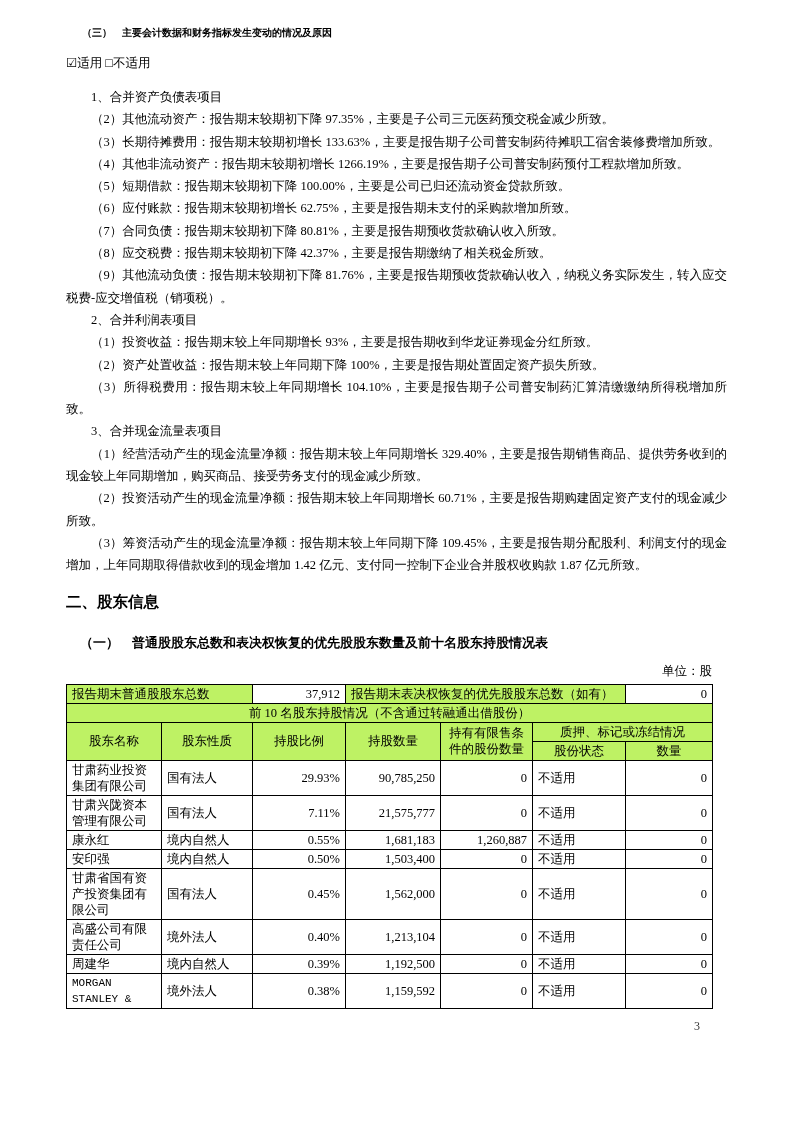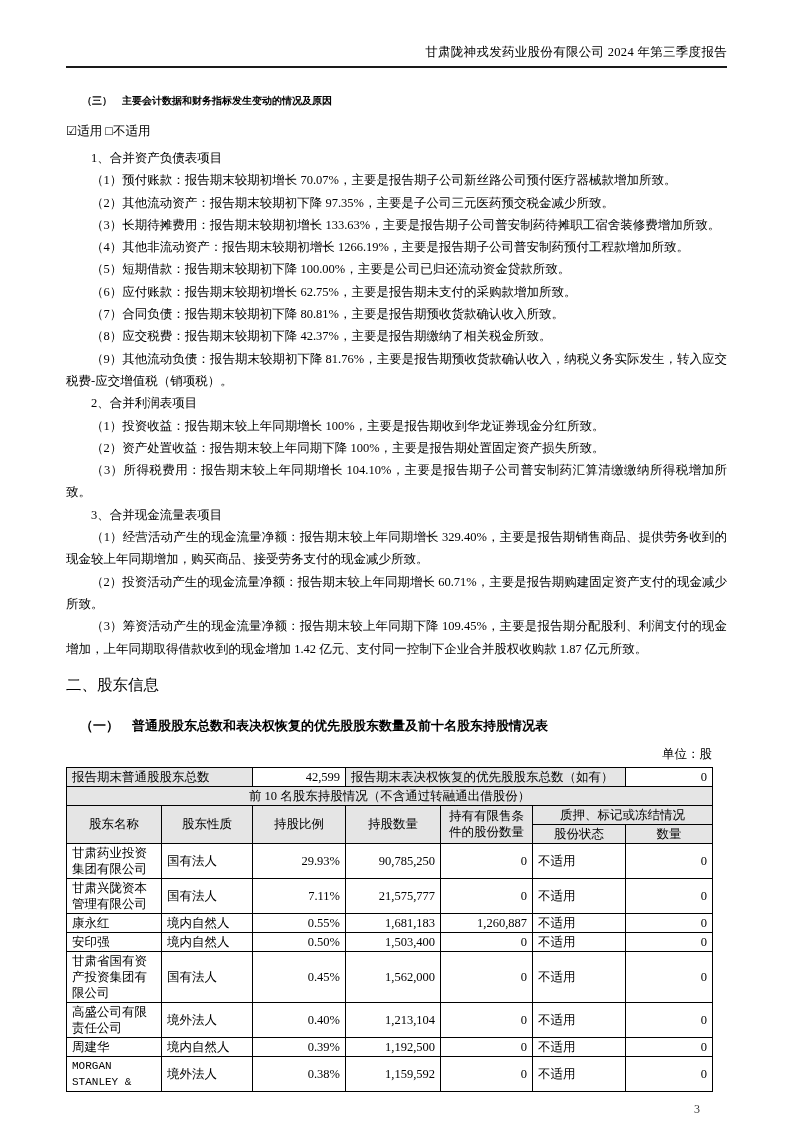--- a/index.html
+++ b/index.html
@@ -29,33 +29,33 @@
     margin-top:26px;
     padding-left:16px;
     font-size:10px;
     font-weight:bold;
     font-family:Liberation Mono, monospace;
   }
   .applicability {
     margin-top:15px;
     font-size:12.5px;
   }
-  .paras { margin-top:7px; }
+  .paras { margin-top:14px; }
   .body-para {
     font-size:12.5px;
     line-height:22.3px;
     text-indent:2em;
     text-align:justify;
     word-break:break-all;
   }
 
   .h2-heading {
     margin-top:15px;
     font-size:15.5px;
-    font-weight:normal;
+    font-weight:bold;
   }
   .h3-heading {
     margin-top:21px;
     padding-left:14px;
     font-size:13px;
     font-weight:bold;
   }
 
   .table-wrap { width:646px; margin-top:2px; }
   .unit-line {
@@ -72,21 +72,21 @@
     font-size:12.5px;
   }
   table.sh-table td, table.sh-table th {
     border:1px solid #000;
     padding:1px 5px;
     line-height:16px;
     font-weight:normal;
     vertical-align:middle;
     overflow:hidden;
   }
-  .shade { background:#e5e5e5; }
+  .shade { background:#bef264; }
   .al-l { text-align:left; }
   .al-r { text-align:right; }
   .al-c { text-align:center; }
   td.caption-row { padding:2px 4px; line-height:15px; }
   th.hdr { line-height:16px; padding:2px 4px; }
   td.latin { font-size:11px; line-height:17px; font-family:"Liberation Mono","DejaVu Sans Mono",monospace; }
 
   .page-number {
     margin-top:10px;
     padding-right:12px;
@@ -94,44 +94,40 @@
     font-size:12px;
     color:#333;
   }
 </style>
 </head>
 <body>
 
 <div class="page">
   <div class="content">
 
-    <div class="page-header">
-      <span>甘肃陇神戎发药业股份有限公司 2024 年第三季度报告</span>
-    </div>
 
     <div class="sec-heading">（三）　主要会计数据和财务指标发生变动的情况及原因</div>
 
     <div class="applicability">
       <span>☑适用</span>
       <span>□不适用</span>
     </div>
 
     <div class="paras">
         <p class="body-para">1、合并资产负债表项目</p>
-        <p class="body-para">（1）预付账款：报告期末较期初增长 70.07%，主要是报告期子公司新丝路公司预付医疗器械款增加所致。</p>
         <p class="body-para">（2）其他流动资产：报告期末较期初下降 97.35%，主要是子公司三元医药预交税金减少所致。</p>
         <p class="body-para">（3）长期待摊费用：报告期末较期初增长 133.63%，主要是报告期子公司普安制药待摊职工宿舍装修费增加所致。</p>
         <p class="body-para">（4）其他非流动资产：报告期末较期初增长 1266.19%，主要是报告期子公司普安制药预付工程款增加所致。</p>
         <p class="body-para">（5）短期借款：报告期末较期初下降 100.00%，主要是公司已归还流动资金贷款所致。</p>
         <p class="body-para">（6）应付账款：报告期末较期初增长 62.75%，主要是报告期未支付的采购款增加所致。</p>
         <p class="body-para">（7）合同负债：报告期末较期初下降 80.81%，主要是报告期预收货款确认收入所致。</p>
         <p class="body-para">（8）应交税费：报告期末较期初下降 42.37%，主要是报告期缴纳了相关税金所致。</p>
         <p class="body-para">（9）其他流动负债：报告期末较期初下降 81.76%，主要是报告期预收货款确认收入，纳税义务实际发生，转入应交税费-应交增值税（销项税）。</p>
         <p class="body-para">2、合并利润表项目</p>
-        <p class="body-para">（1）投资收益：报告期末较上年同期增长 100%，主要是报告期收到华龙证券现金分红所致。</p>
+        <p class="body-para">（1）投资收益：报告期末较上年同期增长 93%，主要是报告期收到华龙证券现金分红所致。</p>
         <p class="body-para">（2）资产处置收益：报告期末较上年同期下降 100%，主要是报告期处置固定资产损失所致。</p>
         <p class="body-para">（3）所得税费用：报告期末较上年同期增长 104.10%，主要是报告期子公司普安制药汇算清缴缴纳所得税增加所致。</p>
         <p class="body-para">3、合并现金流量表项目</p>
         <p class="body-para">（1）经营活动产生的现金流量净额：报告期末较上年同期增长 329.40%，主要是报告期销售商品、提供劳务收到的现金较上年同期增加，购买商品、接受劳务支付的现金减少所致。</p>
         <p class="body-para">（2）投资活动产生的现金流量净额：报告期末较上年同期增长 60.71%，主要是报告期购建固定资产支付的现金减少所致。</p>
         <p class="body-para">（3）筹资活动产生的现金流量净额：报告期末较上年同期下降 109.45%，主要是报告期分配股利、利润支付的现金增加，上年同期取得借款收到的现金增加 1.42 亿元、支付同一控制下企业合并股权收购款 1.87 亿元所致。</p>
       </div>
 
     <div class="h2-heading">二、股东信息</div>
 
@@ -146,21 +142,21 @@
             <col style="width:91px">
             <col style="width:93px">
           <col style="width:95px">
             <col style="width:92px">
             <col style="width:93px">
             <col style="width:87px">
         </colgroup>
         <tbody>
           <tr>
             <td class="shade al-l" colspan="2">报告期末普通股股东总数</td>
-            <td class="al-r">42,599</td>
+            <td class="al-r">37,912</td>
             <td class="shade al-l" colspan="3">报告期末表决权恢复的优先股股东总数（如有）</td>
             <td class="al-r">0</td>
           </tr>
           <tr>
             <td class="shade al-c caption-row" colspan="7">前 10 名股东持股情况（不含通过转融通出借股份）</td>
           </tr>
           <tr>
             <th class="shade al-c hdr" rowspan="2">股东名称</th>
             <th class="shade al-c hdr" rowspan="2">股东性质</th>
             <th class="shade al-c hdr" rowspan="2">持股比例</th>

